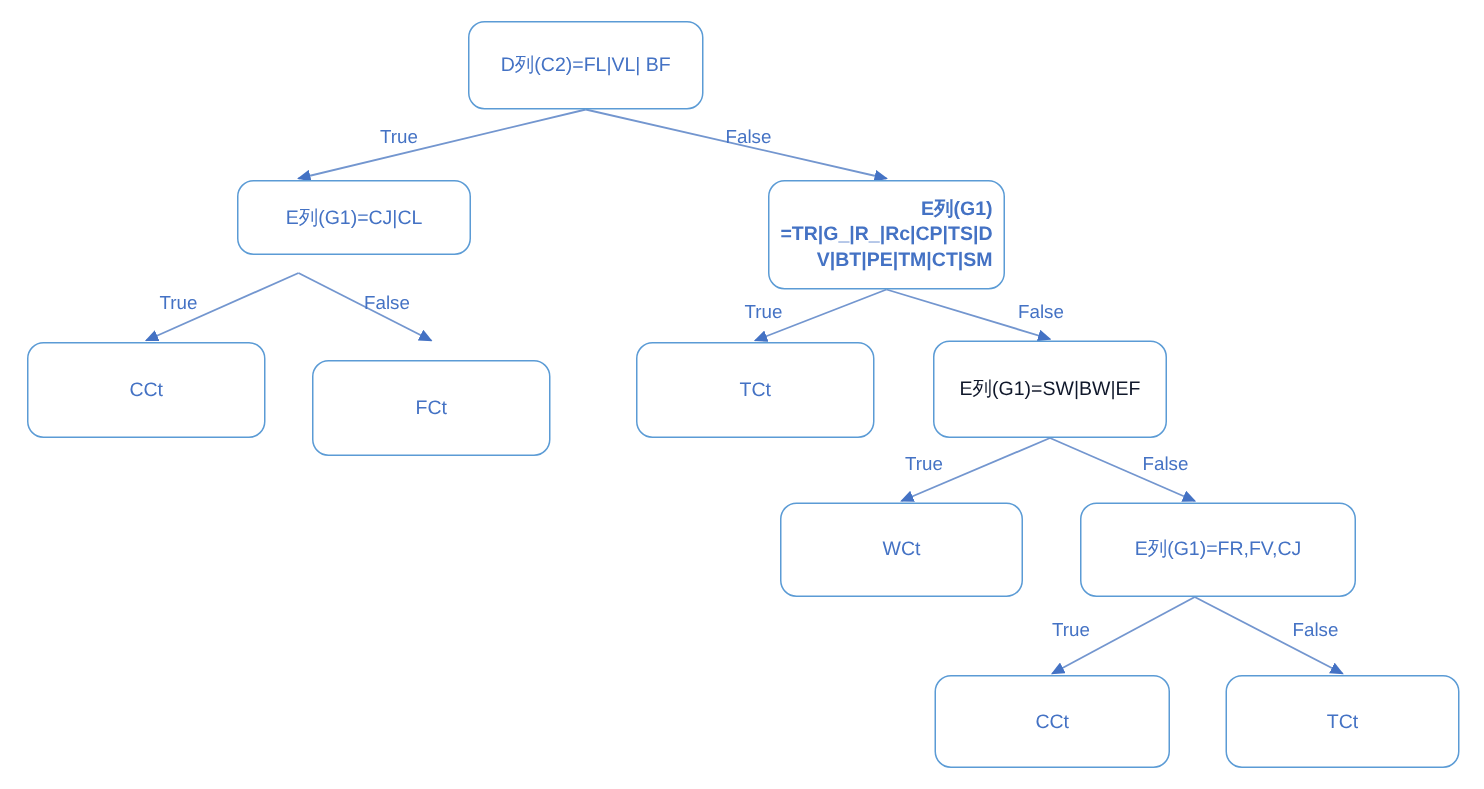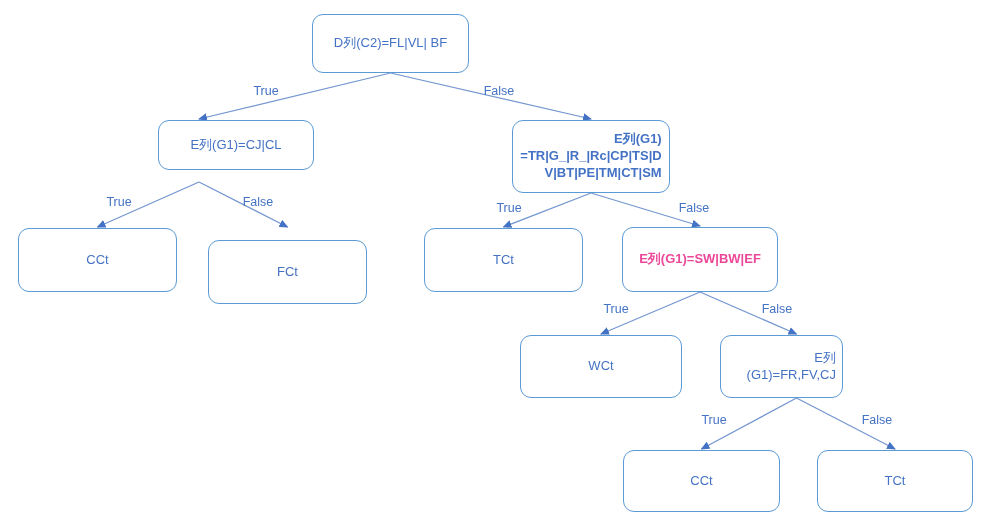--- a/index.html
+++ b/index.html
@@ -74,19 +74,19 @@
     </svg>
   <div id="nodes">
       <div class="node" style="left: 312px; top: 14px; width: 157px; height: 59px; border-color: rgb(91, 155, 213); color: rgb(68, 114, 196); background: rgb(255, 255, 255);">D列(C2)=FL|VL| BF</div>
       <div class="node" style="left: 121px; top: 120px; width: 156px; height: 50px; border-color: rgb(91, 155, 213); color: rgb(68, 114, 196); background: rgb(255, 255, 255); margin-left: 37px;">E列(G1)=CJ|CL</div>
       <div class="node" style="left: 512px; top: 120px; width: 158px; height: 73px; border-color: rgb(91, 155, 213); color: rgb(68, 114, 196); background: rgb(255, 255, 255); font-weight: bold;">E列(G1)
 =TR|G_|R_|Rc|CP|TS|D
 V|BT|PE|TM|CT|SM</div>
       <div class="node" style="left: 18px; top: 228px; width: 159px; height: 64px; border-color: rgb(91, 155, 213); color: rgb(68, 114, 196); background: rgb(255, 255, 255);">CCt</div>
       <div class="node" style="left: 208px; top: 240px; width: 159px; height: 64px; border-color: rgb(91, 155, 213); color: rgb(68, 114, 196); background: rgb(255, 255, 255);">FCt</div>
       <div class="node" style="left: 424px; top: 228px; width: 159px; height: 64px; border-color: rgb(91, 155, 213); color: rgb(68, 114, 196); background: rgb(255, 255, 255);">TCt</div>
-      <div class="node" style="left: 622px; top: 227px; width: 156px; height: 65px; border-color: rgb(91, 155, 213); color: #ec4899; background: rgb(255, 255, 255); font-weight: bold;">E列(G1)=SW|BW|EF</div>
+      <div class="node" style="left: 622px; top: 227px; width: 156px; height: 65px; border-color: rgb(91, 155, 213); color: #0f172a; background: rgb(255, 255, 255);">E列(G1)=SW|BW|EF</div>
       <div class="node" style="left: 520px; top: 335px; width: 162px; height: 63px; border-color: rgb(91, 155, 213); color: rgb(68, 114, 196); background: rgb(255, 255, 255);">WCt</div>
-      <div class="node" style="left: 720px; top: 335px; width: 123px; height: 63px; border-color: rgb(91, 155, 213); color: rgb(68, 114, 196); background: rgb(255, 255, 255);">E列(G1)=FR,FV,CJ</div>
+      <div class="node" style="left: 720px; top: 335px; width: 184px; height: 63px; border-color: rgb(91, 155, 213); color: rgb(68, 114, 196); background: rgb(255, 255, 255);">E列(G1)=FR,FV,CJ</div>
       <div class="node" style="left: 623px; top: 450px; width: 157px; height: 62px; border-color: rgb(91, 155, 213); color: rgb(68, 114, 196); background: rgb(255, 255, 255);">CCt</div>
       <div class="node" style="left: 817px; top: 450px; width: 156px; height: 62px; border-color: rgb(91, 155, 213); color: rgb(68, 114, 196); background: rgb(255, 255, 255);">TCt</div>
     </div>
 </div>
 
 </body></html>

